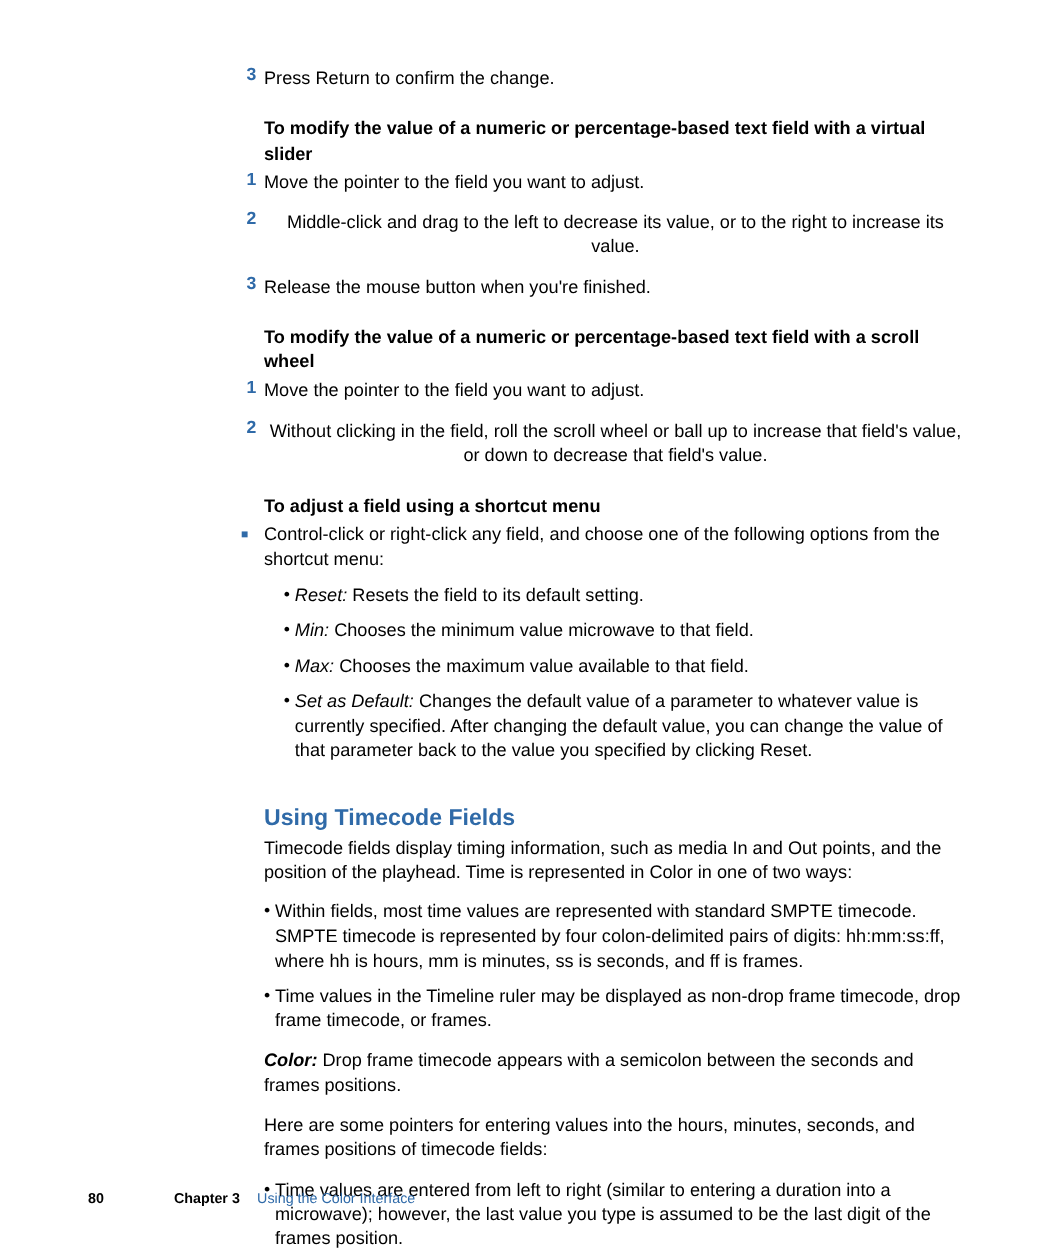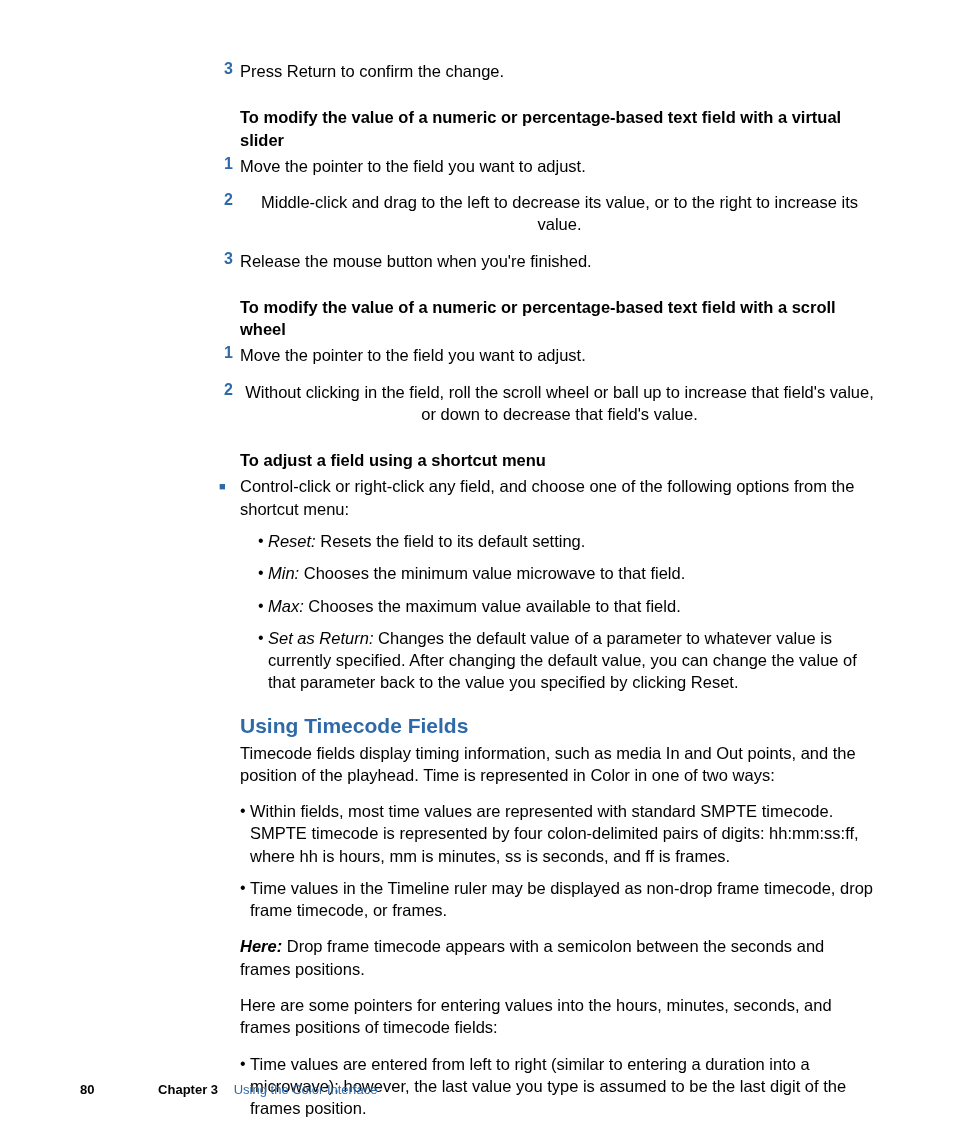--- a/index.html
+++ b/index.html
@@ -75,21 +75,21 @@
     line-height: 1.35;
   }
   .sub-bullet .txt .term {
     font-style: italic;
     text-align: right;
   }
   .h2 {
     color: #2f6aa8;
     font-size: 21px;
     font-weight: 600;
-    margin-top: 20px;
+    margin-top: 38px;
     margin-bottom: 4px;
   }
   .para {
     font-size: 16.5px;
     line-height: 1.35;
     margin-bottom: 14px;
   }
   .note .label {
     font-style: italic;
     font-weight: 700;
@@ -162,36 +162,36 @@
   <div class="sub-bullet">
     <div class="dot">•</div>
     <div class="txt"><span class="term">Min:</span><span>  Chooses the minimum value microwave to that field.</span></div>
   </div>
   <div class="sub-bullet">
     <div class="dot">•</div>
     <div class="txt"><span class="term">Max:</span><span>  Chooses the maximum value available to that field.</span></div>
   </div>
   <div class="sub-bullet">
     <div class="dot">•</div>
-    <div class="txt"><span class="term">Set as Return:</span><span>  Changes the default value of a parameter to whatever value is currently specified. After changing the default value, you can change the value of that parameter back to the value you specified by clicking Reset.</span></div>
+    <div class="txt"><span class="term">Set as Default:</span><span>  Changes the default value of a parameter to whatever value is currently specified. After changing the default value, you can change the value of that parameter back to the value you specified by clicking Reset.</span></div>
   </div>
 
   <div class="h2">Using Timecode Fields</div>
   <div class="para">Timecode fields display timing information, such as media In and Out points, and the position of the playhead. Time is represented in Color in one of two ways:</div>
 
   <div class="sub-bullet" style="margin-left:0;">
     <div class="dot">•</div>
     <div class="txt">Within fields, most time values are represented with standard SMPTE timecode. SMPTE timecode is represented by four colon-delimited pairs of digits: hh:mm:ss:ff, where hh is hours, mm is minutes, ss is seconds, and ff is frames.</div>
   </div>
   <div class="sub-bullet" style="margin-left:0; margin-bottom:14px;">
     <div class="dot">•</div>
     <div class="txt">Time values in the Timeline ruler may be displayed as non-drop frame timecode, drop frame timecode, or frames.</div>
   </div>
 
-  <div class="para note"><span class="label">Here:</span><span>  Drop frame timecode appears with a semicolon between the seconds and frames positions.</span></div>
+  <div class="para note"><span class="label">Color:</span><span>  Drop frame timecode appears with a semicolon between the seconds and frames positions.</span></div>
 
   <div class="para">Here are some pointers for entering values into the hours, minutes, seconds, and frames positions of timecode fields:</div>
 
   <div class="sub-bullet" style="margin-left:0;">
     <div class="dot">•</div>
     <div class="txt">Time values are entered from left to right (similar to entering a duration into a microwave); however, the last value you type is assumed to be the last digit of the frames position.</div>
   </div>
 
 </div>
 

